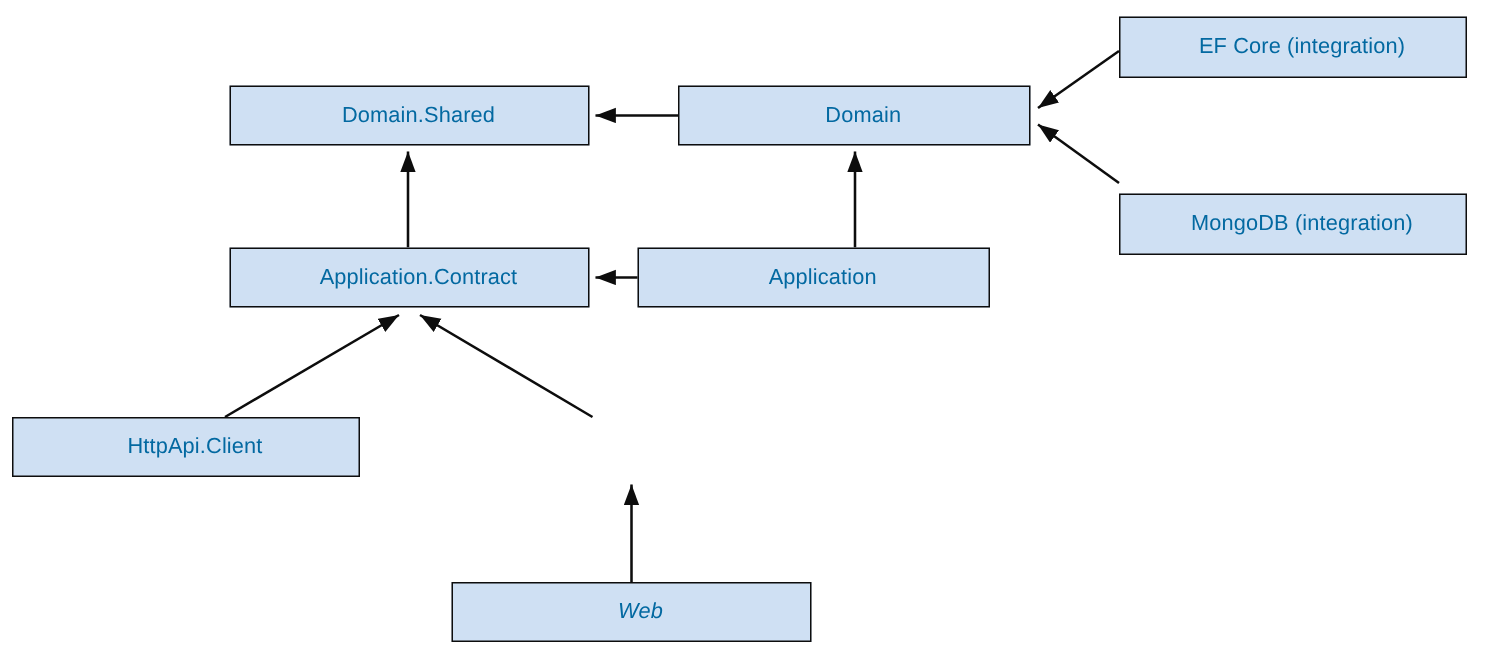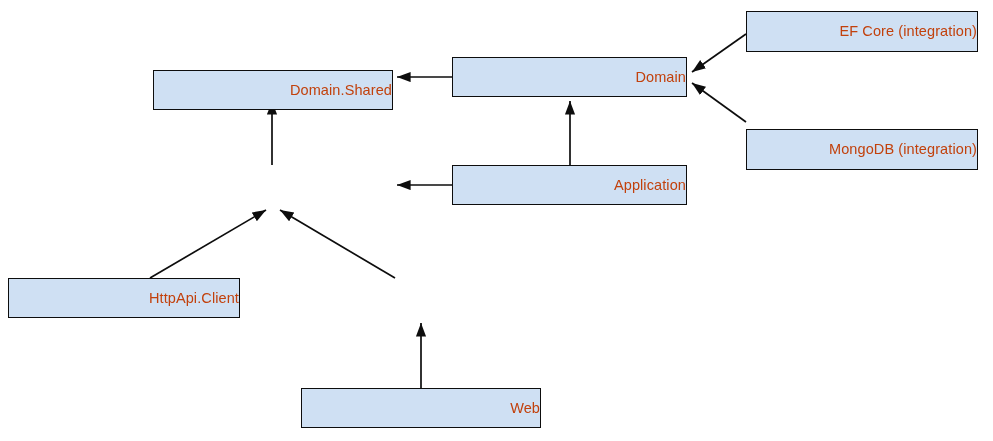--- a/index.html
+++ b/index.html
@@ -26,22 +26,22 @@
     height: 441px;
     pointer-events: none;
   }
   .node {
     position: absolute;
     box-sizing: border-box;
     background: #cfe0f3;
     border: 1.6px solid #0d0d0d;
     display: flex;
     align-items: center;
-    justify-content: flex-end;
-    color: #c2410c;
+    justify-content: center;
+    color: #0369a1;
     font-size: 14.5px;
     font-family: "Liberation Sans", sans-serif;
     letter-spacing: 0.1px;
     white-space: nowrap;
     line-height: 1;
     padding-left: 12px;
   }
   .node-label {
     display: block;
     text-align: center;
@@ -71,43 +71,46 @@
 
     <line x1="746" y1="122" x2="692" y2="83" stroke="#0d0d0d" stroke-width="1.7" marker-end="url(#arrowhead)"></line>
 
     <line x1="150" y1="278" x2="266" y2="210" stroke="#0d0d0d" stroke-width="1.7" marker-end="url(#arrowhead)"></line>
 
     <line x1="395" y1="278" x2="280" y2="210" stroke="#0d0d0d" stroke-width="1.7" marker-end="url(#arrowhead)"></line>
 
     <line x1="421" y1="388" x2="421" y2="323" stroke="#0d0d0d" stroke-width="1.7" marker-end="url(#arrowhead)"></line>
   </svg>
 
-  <div class="node" style="left:153px; top:70px; width:240px; height:40px;">
+  <div class="node" style="left:153px; top:57px; width:240px; height:40px;">
     <span class="node-label">Domain.Shared</span>
   </div>
 
   <div class="node" style="left:452px; top:57px; width:235px; height:40px;">
     <span class="node-label">Domain</span>
   </div>
 
   <div class="node" style="left:746px; top:11px; width:232px; height:41px;">
     <span class="node-label">EF Core (integration)</span>
   </div>
 
   <div class="node" style="left:746px; top:100px; width:232px; height:41px;margin-top:29px;">
     <span class="node-label">MongoDB (integration)</span>
   </div>
 
+  <div class="node" style="left:153px; top:165px; width:240px; height:40px;">
+    <span class="node-label">Application.Contract</span>
+  </div>
 
-  <div class="node" style="left:452px; top:165px; width:235px; height:40px;">
+  <div class="node" style="left:425px; top:165px; width:235px; height:40px;">
     <span class="node-label">Application</span>
   </div>
 
   <div class="node" style="left:8px; top:278px; width:232px; height:40px;">
     <span class="node-label">HttpApi.Client</span>
   </div>
 
 
-  <div class="node" style="left:301px; top:388px; width:240px; height:40px;">
+  <div class="node" style="left:301px; top:388px; width:240px; height:40px;font-style:italic;">
     <span class="node-label">Web</span>
   </div>
 
 </div>
 
 </body></html>

